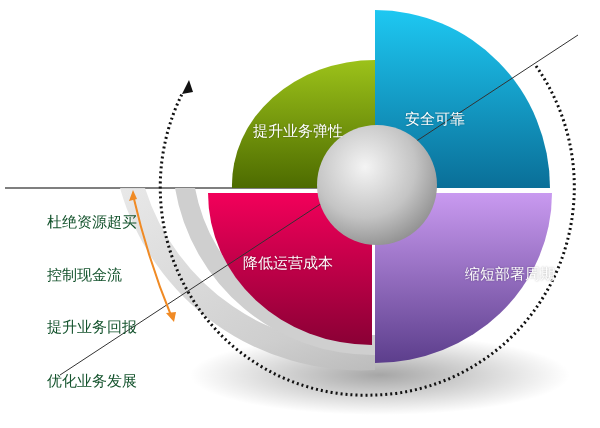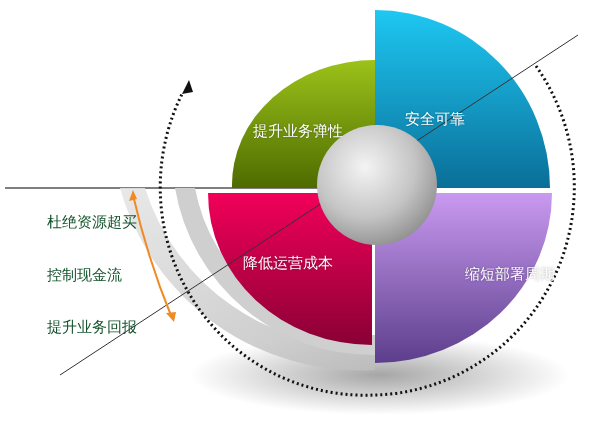--- a/index.html
+++ b/index.html
@@ -72,13 +72,14 @@
   
   <div class="qlbl" style="left:253px;top:122px;">提升业务弹性</div>
   <div class="qlbl" style="left:405px;top:110px;font-family:Liberation Mono, monospace;">安全可靠</div>
   <div class="qlbl" style="left:243px;top:254px;">降低运营成本</div>
   <div class="qlbl" style="left:425px;top:265px;margin-left:40px;">缩短部署周期</div>
 
   
   <div class="lbl" style="left:47px;top:213px;">杜绝资源超买</div>
   <div class="lbl" style="left:47px;top:318px;">提升业务回报</div>
   <div class="lbl" style="left:47px;top:266px;">控制现金流</div>
+  <div class="lbl" style="left:47px;top:372px;">优化业务发展</div>
 </div>
 
 </body></html>

